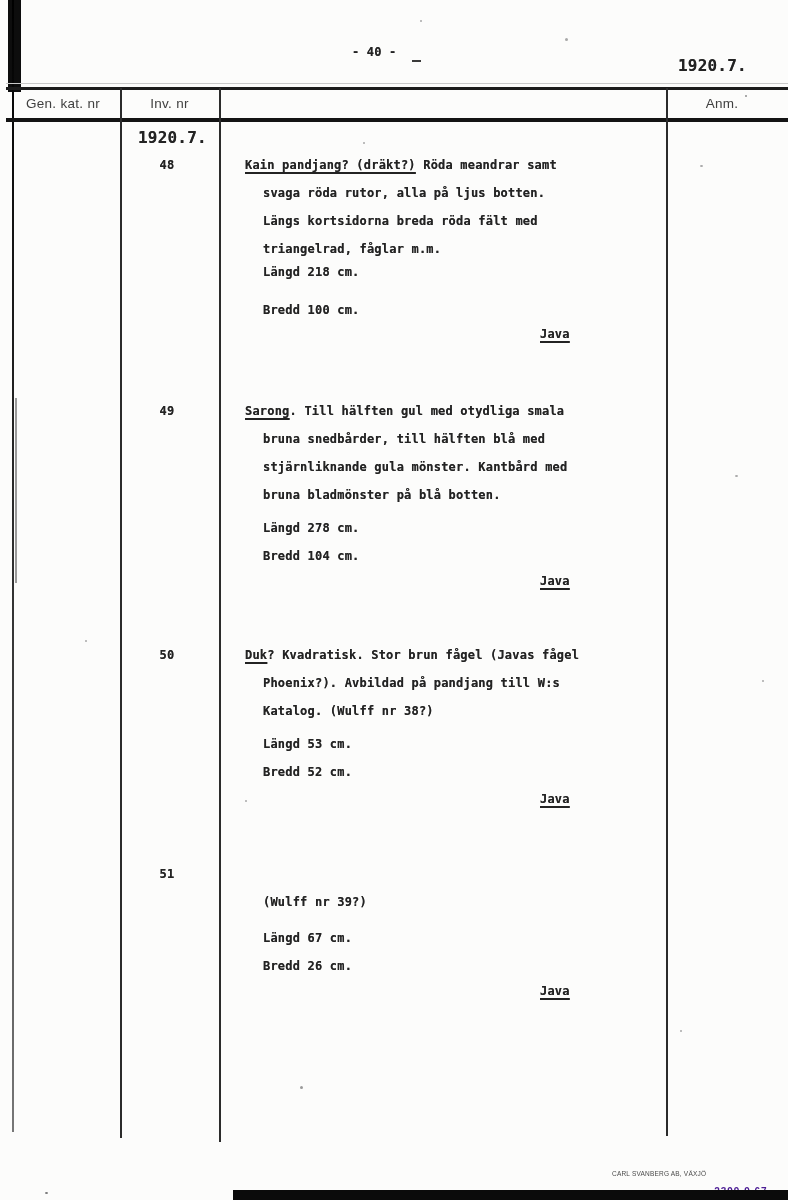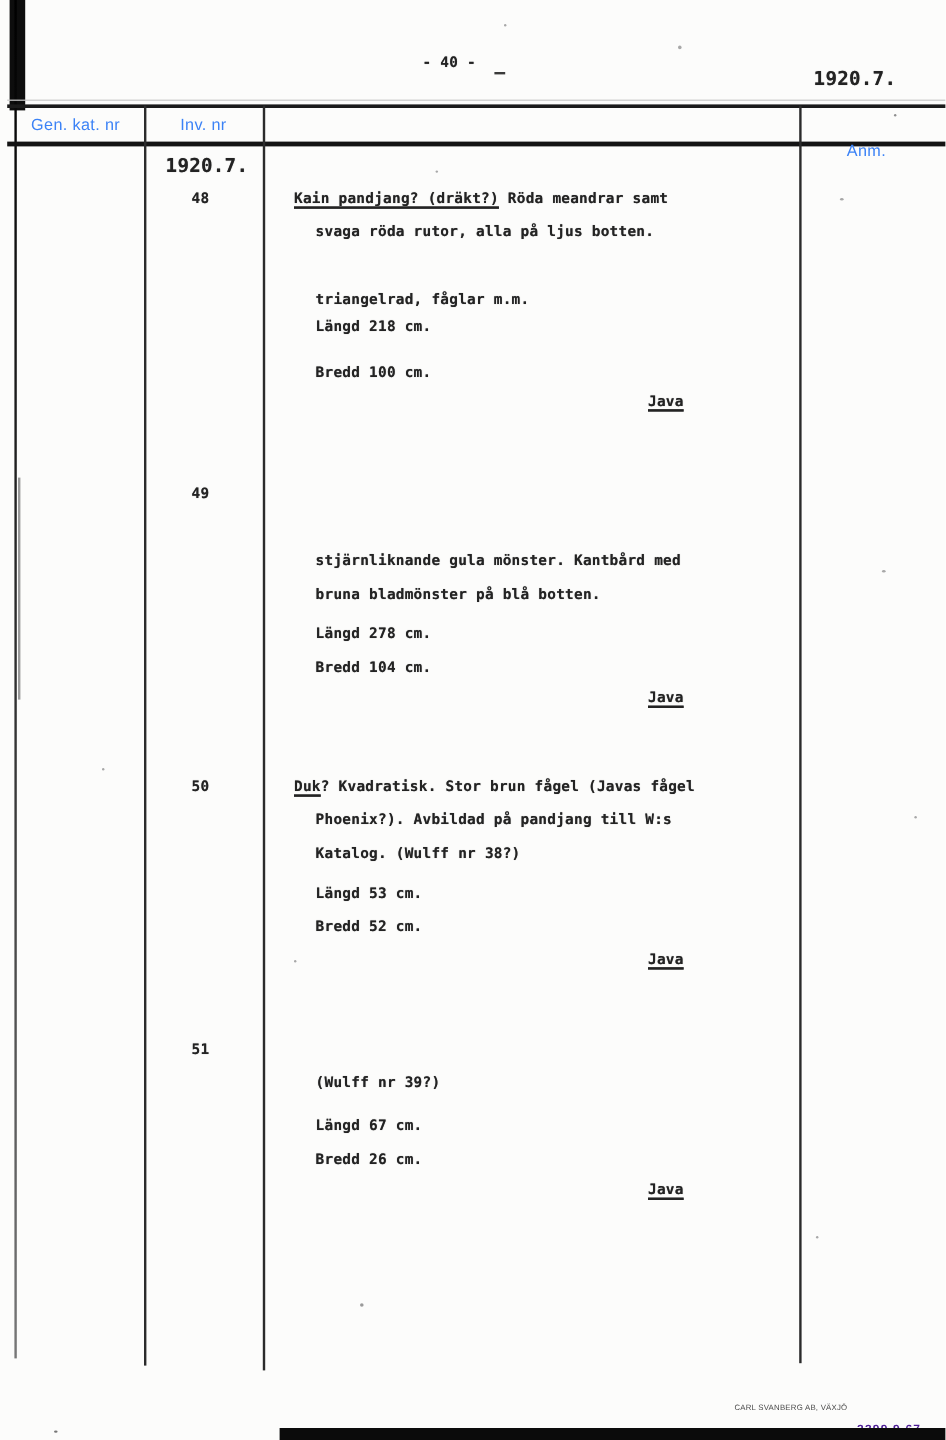--- a/index.html
+++ b/index.html
@@ -21,25 +21,25 @@
   .rule-top-echo{position:absolute;left:6px;top:83px;width:782px;height:1px;background:#c9c9c9;}
   .rule-bottom{position:absolute;left:6px;top:118px;width:782px;height:4px;background:#141414;}
   .col-line{position:absolute;width:2px;background:#2b2b2b;}
   .col-line.c1{left:120px;top:88px;height:1050px;}
   .col-line.c2{left:219px;top:88px;height:1054px;}
   .col-line.c3{left:666px;top:88px;height:1048px;}
   
   .form-label{
     position:absolute;top:96px;
     font-family:"Liberation Sans", sans-serif;
-    font-size:13.5px;color:#3b82f6;text-align:center;letter-spacing:0.3px;
+    font-size:13.5px;color:#404040;text-align:center;letter-spacing:0.3px;
   }
   .form-label.l1{left:6px;width:114px;}
   .form-label.l2{left:120px;width:99px;}
-  .form-label.l4{left:666px;width:112px;margin-top:22px;}
+  .form-label.l4{left:666px;width:112px;}
   
   .tw{
     position:absolute;
     font-family:"DejaVu Sans Mono", monospace;
     font-weight:700;font-size:12px;line-height:20px;
     color:#232323;letter-spacing:0.2px;white-space:pre;
     text-shadow:0 0 0.6px rgba(35,35,35,0.65);
   }
   .pageno{left:352px;top:42px;}
   .pageno-dash-echo{position:absolute;left:412px;top:60px;width:9px;height:2px;background:#3a3a3a;}
@@ -79,26 +79,29 @@
 
   <div class="form-label l1">Gen. kat. nr</div>
   <div class="form-label l2">Inv. nr</div>
   <div class="form-label l4">Anm.</div>
 
   <div class="tw group-label">1920.7.</div>
 
   <div class="tw inv-nr" style="top:155px">48</div>
   <div class="tw first" style="top:155px"><span class="u">Kain pandjang? (dräkt?)</span><span> Röda meandrar samt</span></div>
   <div class="tw cont" style="top:183px">svaga röda rutor, alla på ljus botten.</div>
+  <div class="tw cont" style="top:211px">Längs kortsidorna breda röda fält med</div>
   <div class="tw cont" style="top:239px">triangelrad, fåglar m.m.</div>
   <div class="tw cont" style="top:262px">Längd 218 cm.</div>
   <div class="tw cont" style="top:300px">Bredd 100 cm.</div>
   <div class="tw java" style="top:324px">Java</div>
 
   <div class="tw inv-nr" style="top:401px">49</div>
+  <div class="tw first" style="top:401px"><span class="u">Sarong</span><span>. Till hälften gul med otydliga smala</span></div>
+  <div class="tw cont" style="top:429px">bruna snedbårder, till hälften blå med</div>
   <div class="tw cont" style="top:457px">stjärnliknande gula mönster. Kantbård med</div>
   <div class="tw cont" style="top:485px">bruna bladmönster på blå botten.</div>
   <div class="tw cont" style="top:518px">Längd 278 cm.</div>
   <div class="tw cont" style="top:546px">Bredd 104 cm.</div>
   <div class="tw java" style="top:571px">Java</div>
 
   <div class="tw inv-nr" style="top:645px">50</div>
   <div class="tw first" style="top:645px"><span class="u">Duk</span><span>? Kvadratisk. Stor brun fågel (Javas fågel</span></div>
   <div class="tw cont" style="top:673px">Phoenix?). Avbildad på pandjang till W:s</div>
   <div class="tw cont" style="top:701px">Katalog. (Wulff nr 38?)</div>

